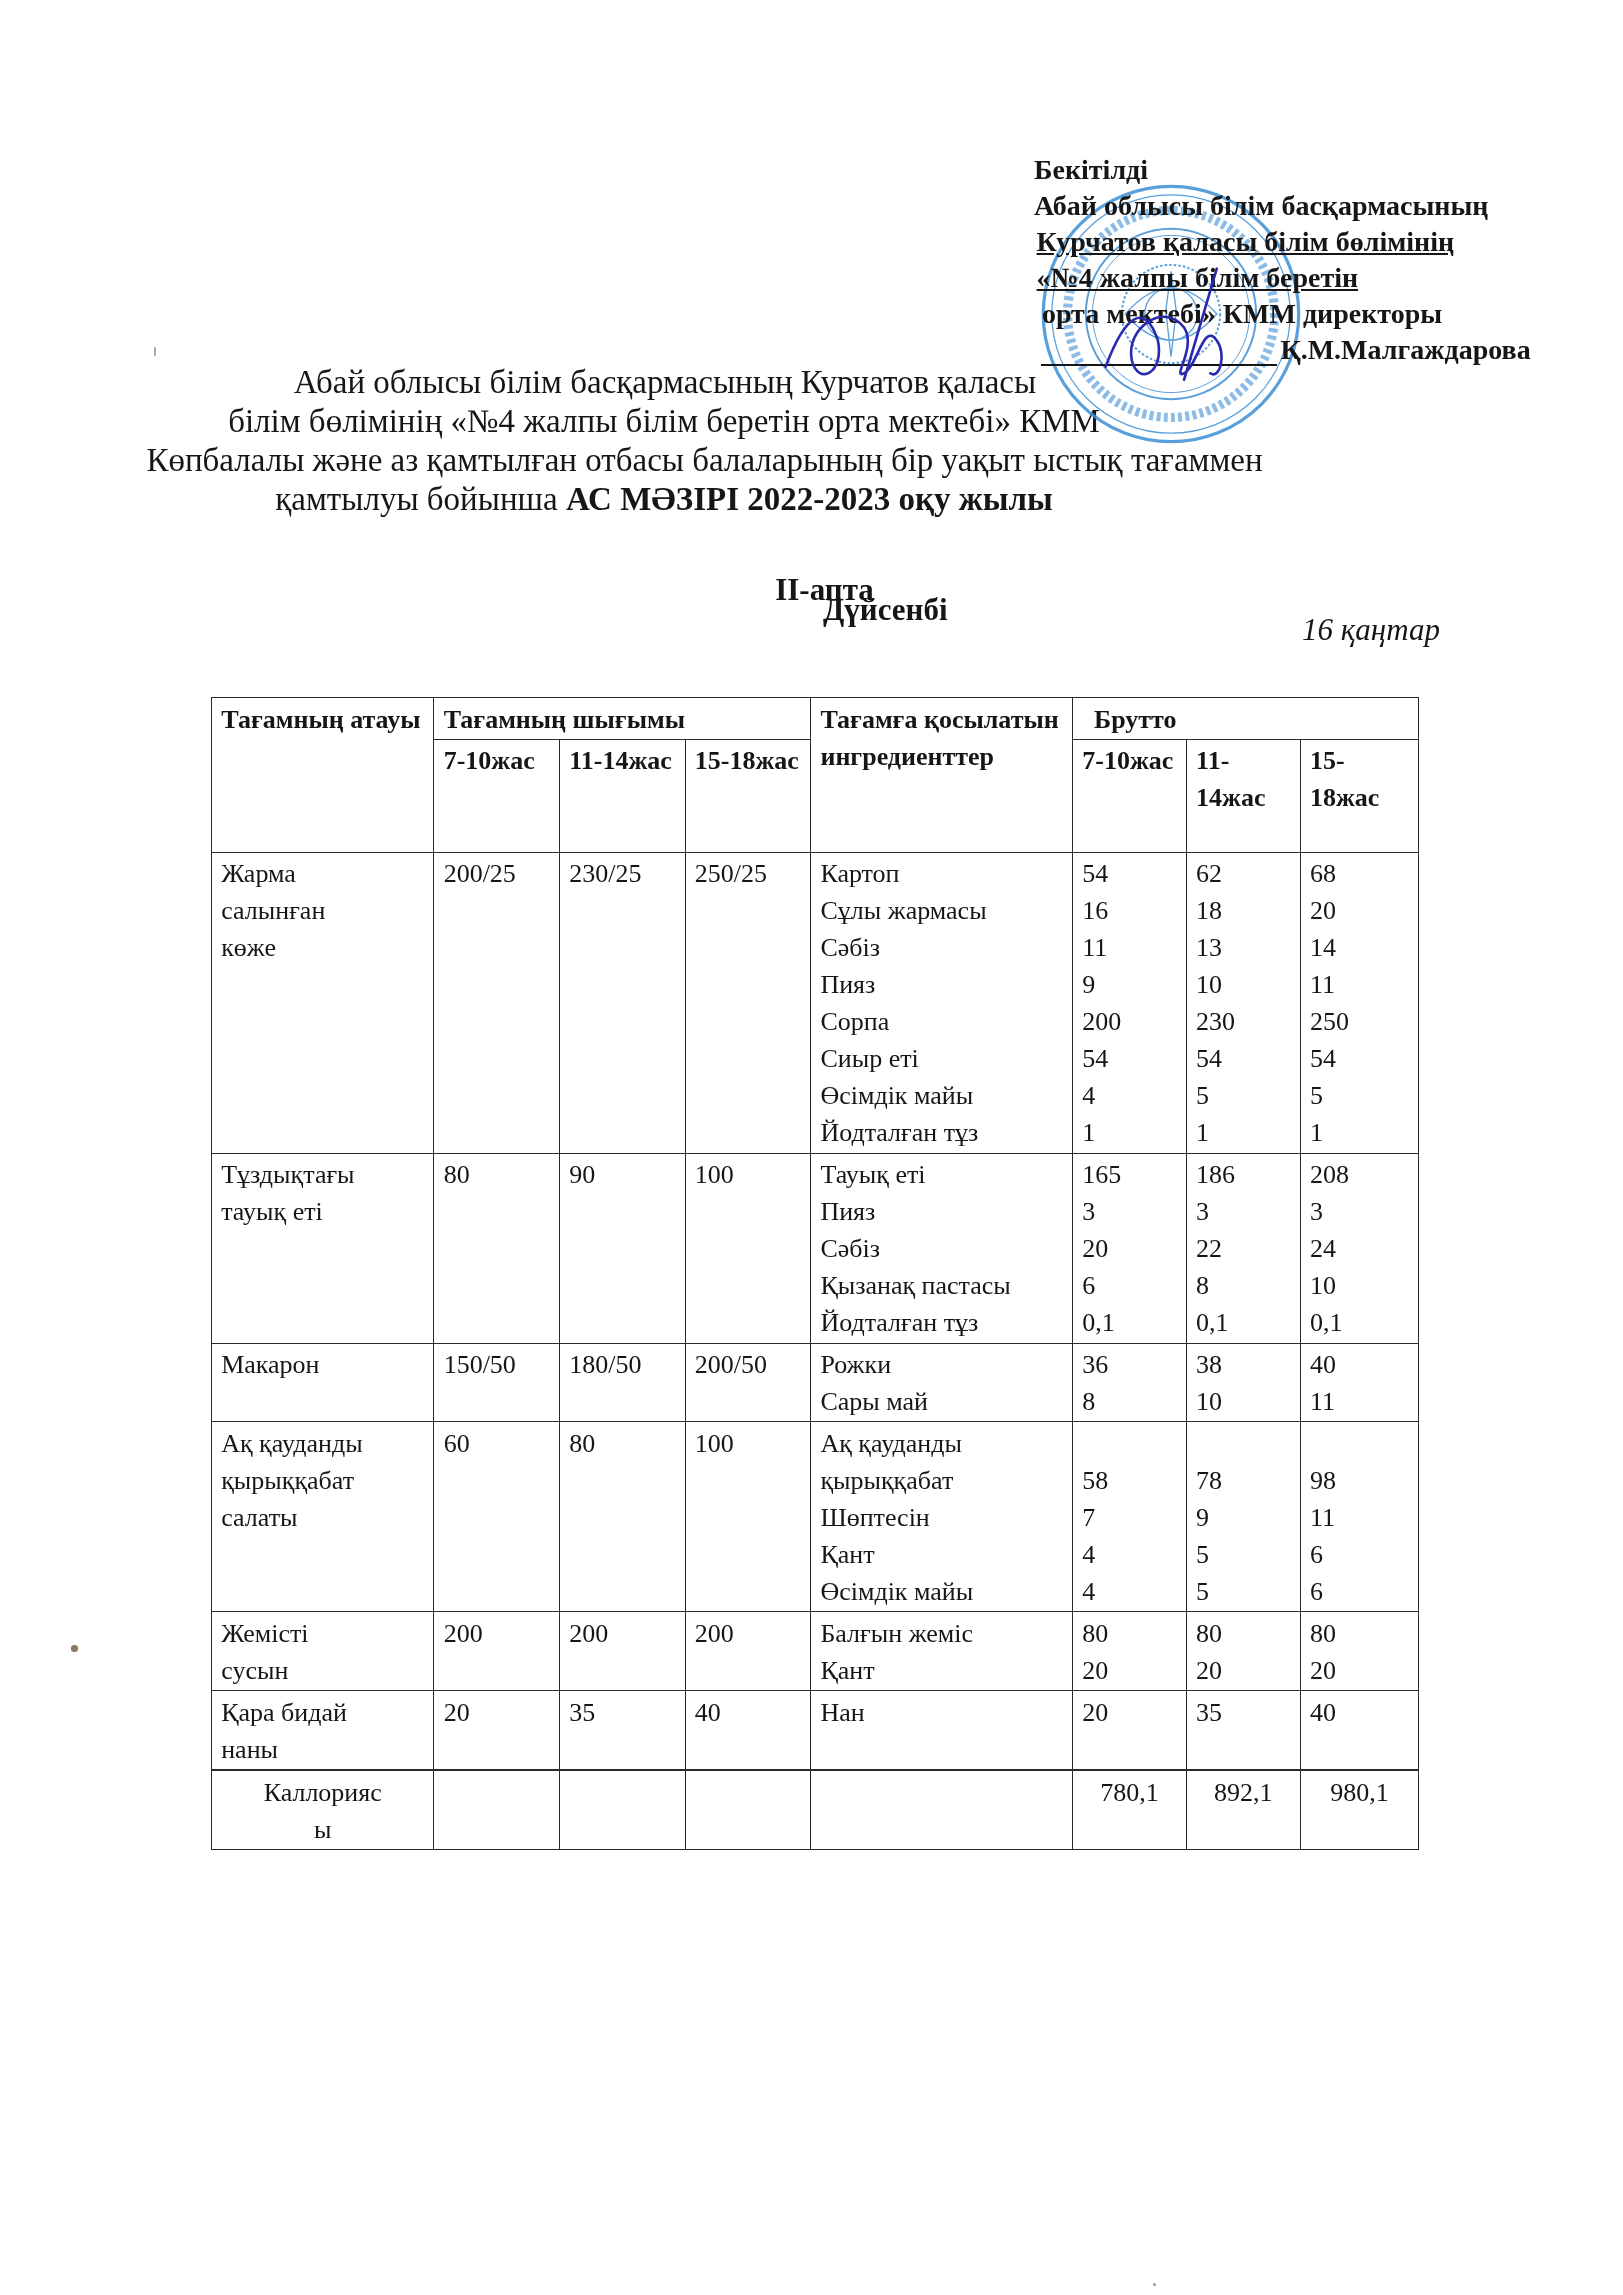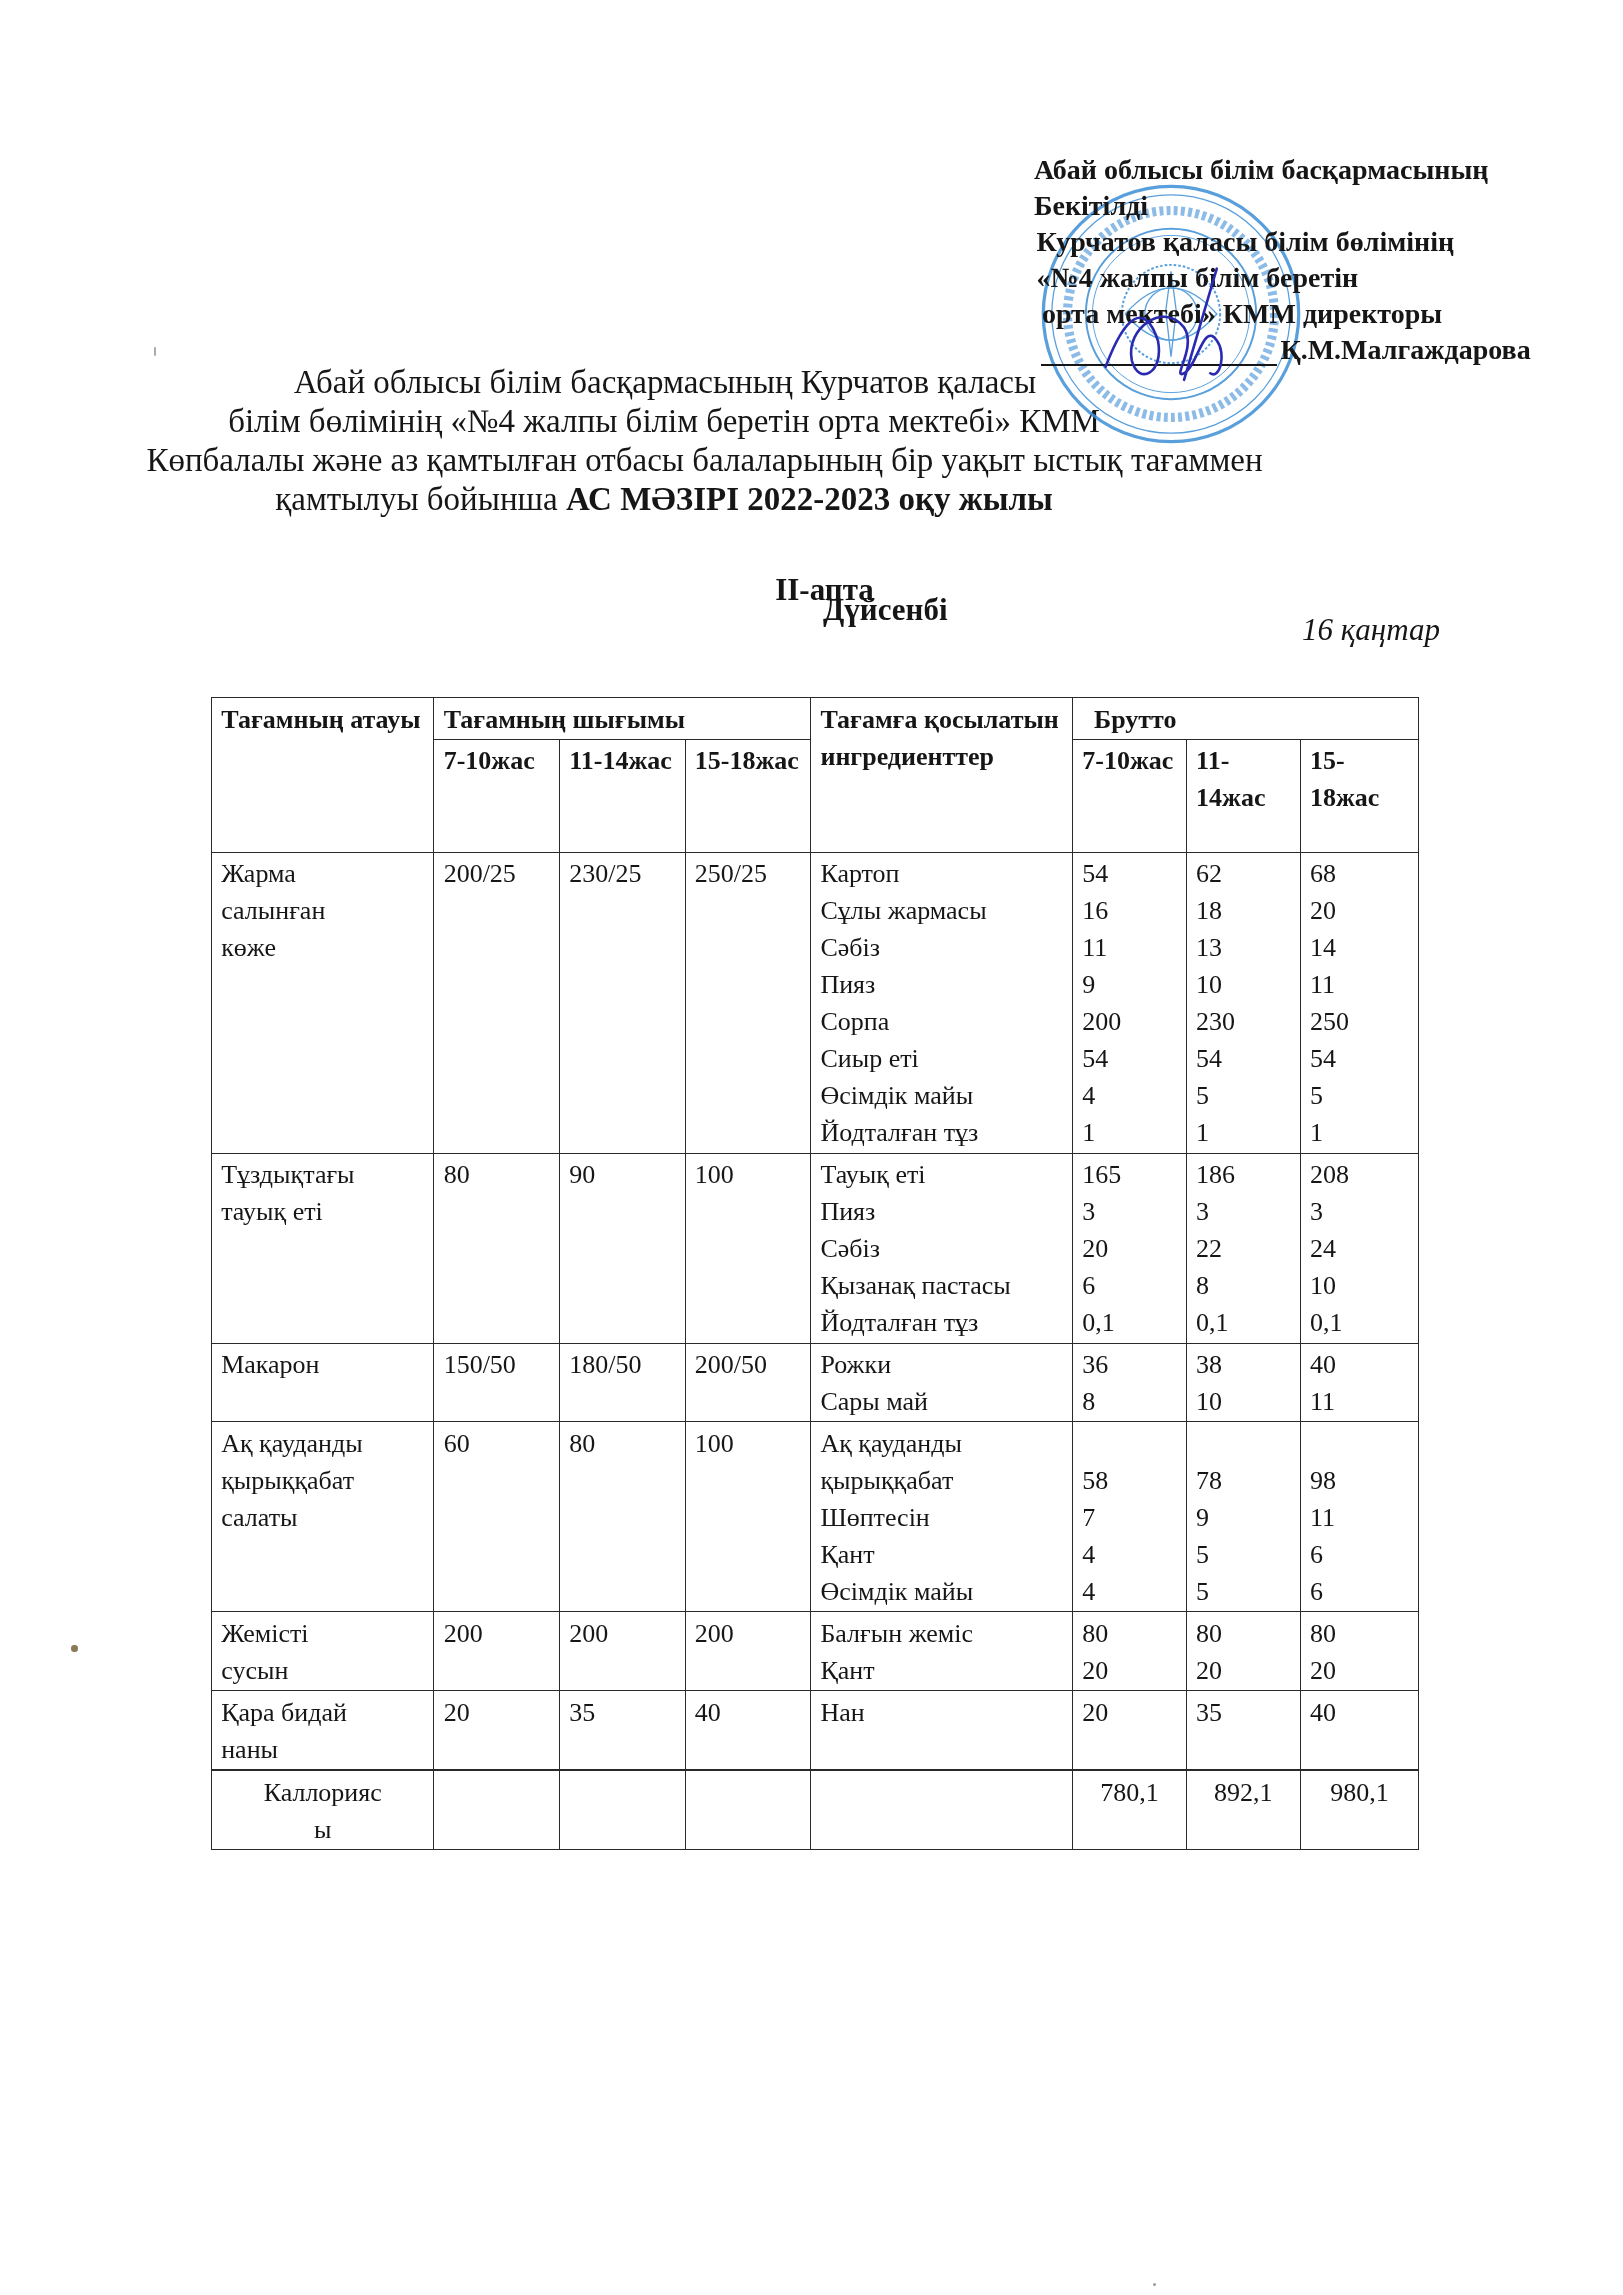--- a/index.html
+++ b/index.html
@@ -13,21 +13,21 @@
     }
     .approval {
       position: absolute;
       left: 1034px; top: 152px;
       font-weight: bold;
       font-size: 28px;
       line-height: 36px;
       z-index: 2;
     }
     .approval div { white-space: nowrap; }
-    .approval .indent1 { padding-left: 2.6px; }
+    .approval .indent1 { padding-left: 2.6px; text-decoration: underline; }
     .approval .indent2 { padding-left: 7.9px; }
     .approval .sign-line {
       display: flex; align-items: center;
     }
     .approval .sign-blank {
       display: inline-block;
       width: 236px;
       border-bottom: 2px solid #161616;
       margin-right: 3.9px;
       margin-left: 6.5px;
@@ -113,22 +113,22 @@
   <path d="M200 135 L208 195 L200 265 L192 195 Z" fill="none" stroke="#3d8fd6" stroke-width="2"></path>
   <path d="M130 200 Q200 120 270 200 Q200 280 130 200" fill="none" stroke="#3d8fd6" stroke-width="2"></path>
   <circle cx="200" cy="200" r="158" fill="none" stroke="#3d8fd6" stroke-width="14" stroke-dasharray="6 5" opacity="0.7"></circle>
 </svg>
 
 <svg class="signature" viewBox="0 0 260 200">
   <path d="M30 160 C60 80, 90 60, 110 120 C120 170, 80 190, 70 150 C60 100, 120 60, 150 100 C170 130, 130 180, 150 170 C170 160, 180 90, 200 120 C215 140, 205 180, 190 170 M200 10 L150 180" fill="none" stroke="#2a2ab0" stroke-width="4" stroke-linecap="round"></path>
 </svg>
 
 <div class="approval">
+  <div>Бекітілді</div>
   <div>Абай облысы білім басқармасының</div>
-  <div>Бекітілді</div>
   <div class="indent1">Курчатов қаласы білім бөлімінің</div>
   <div class="indent1">«№4 жалпы білім беретін</div>
   <div class="indent2">орта мектебі» КММ директоры</div>
   <div class="sign-line">
     <span class="sign-blank"></span>
     <span>Қ.М.Малгаждарова</span>
   </div>
 </div>
 
 <div class="title-block">

